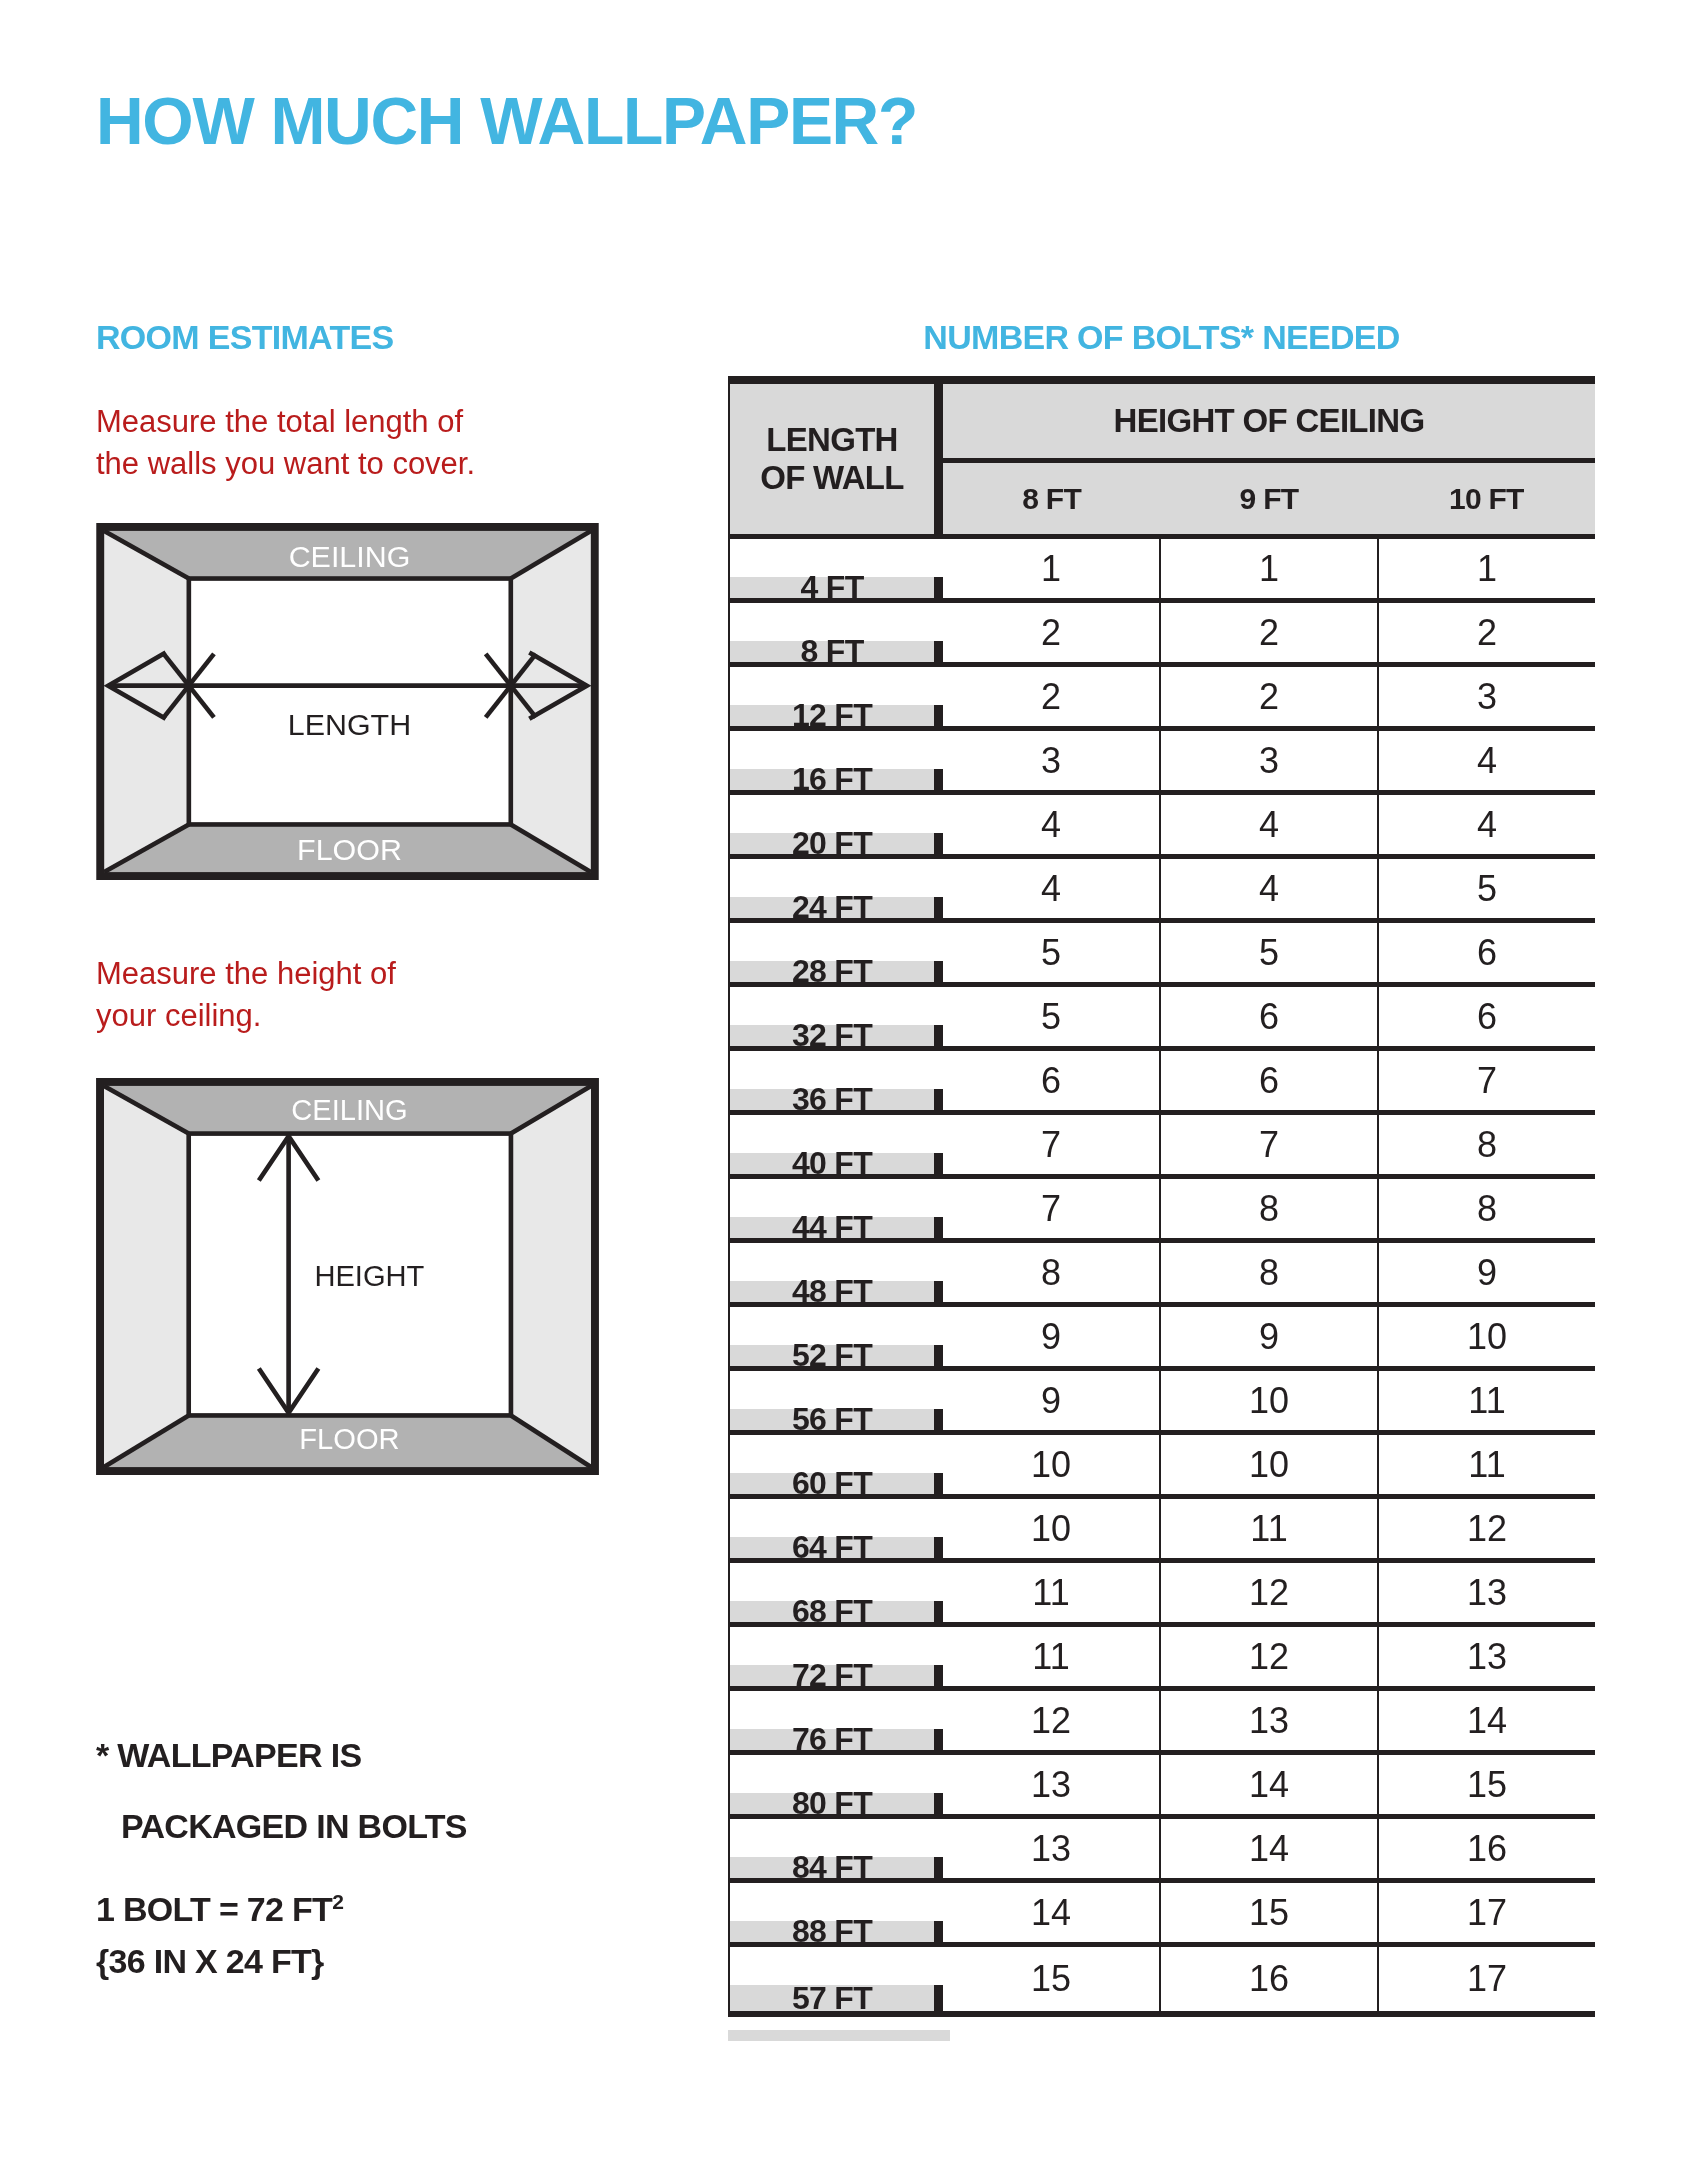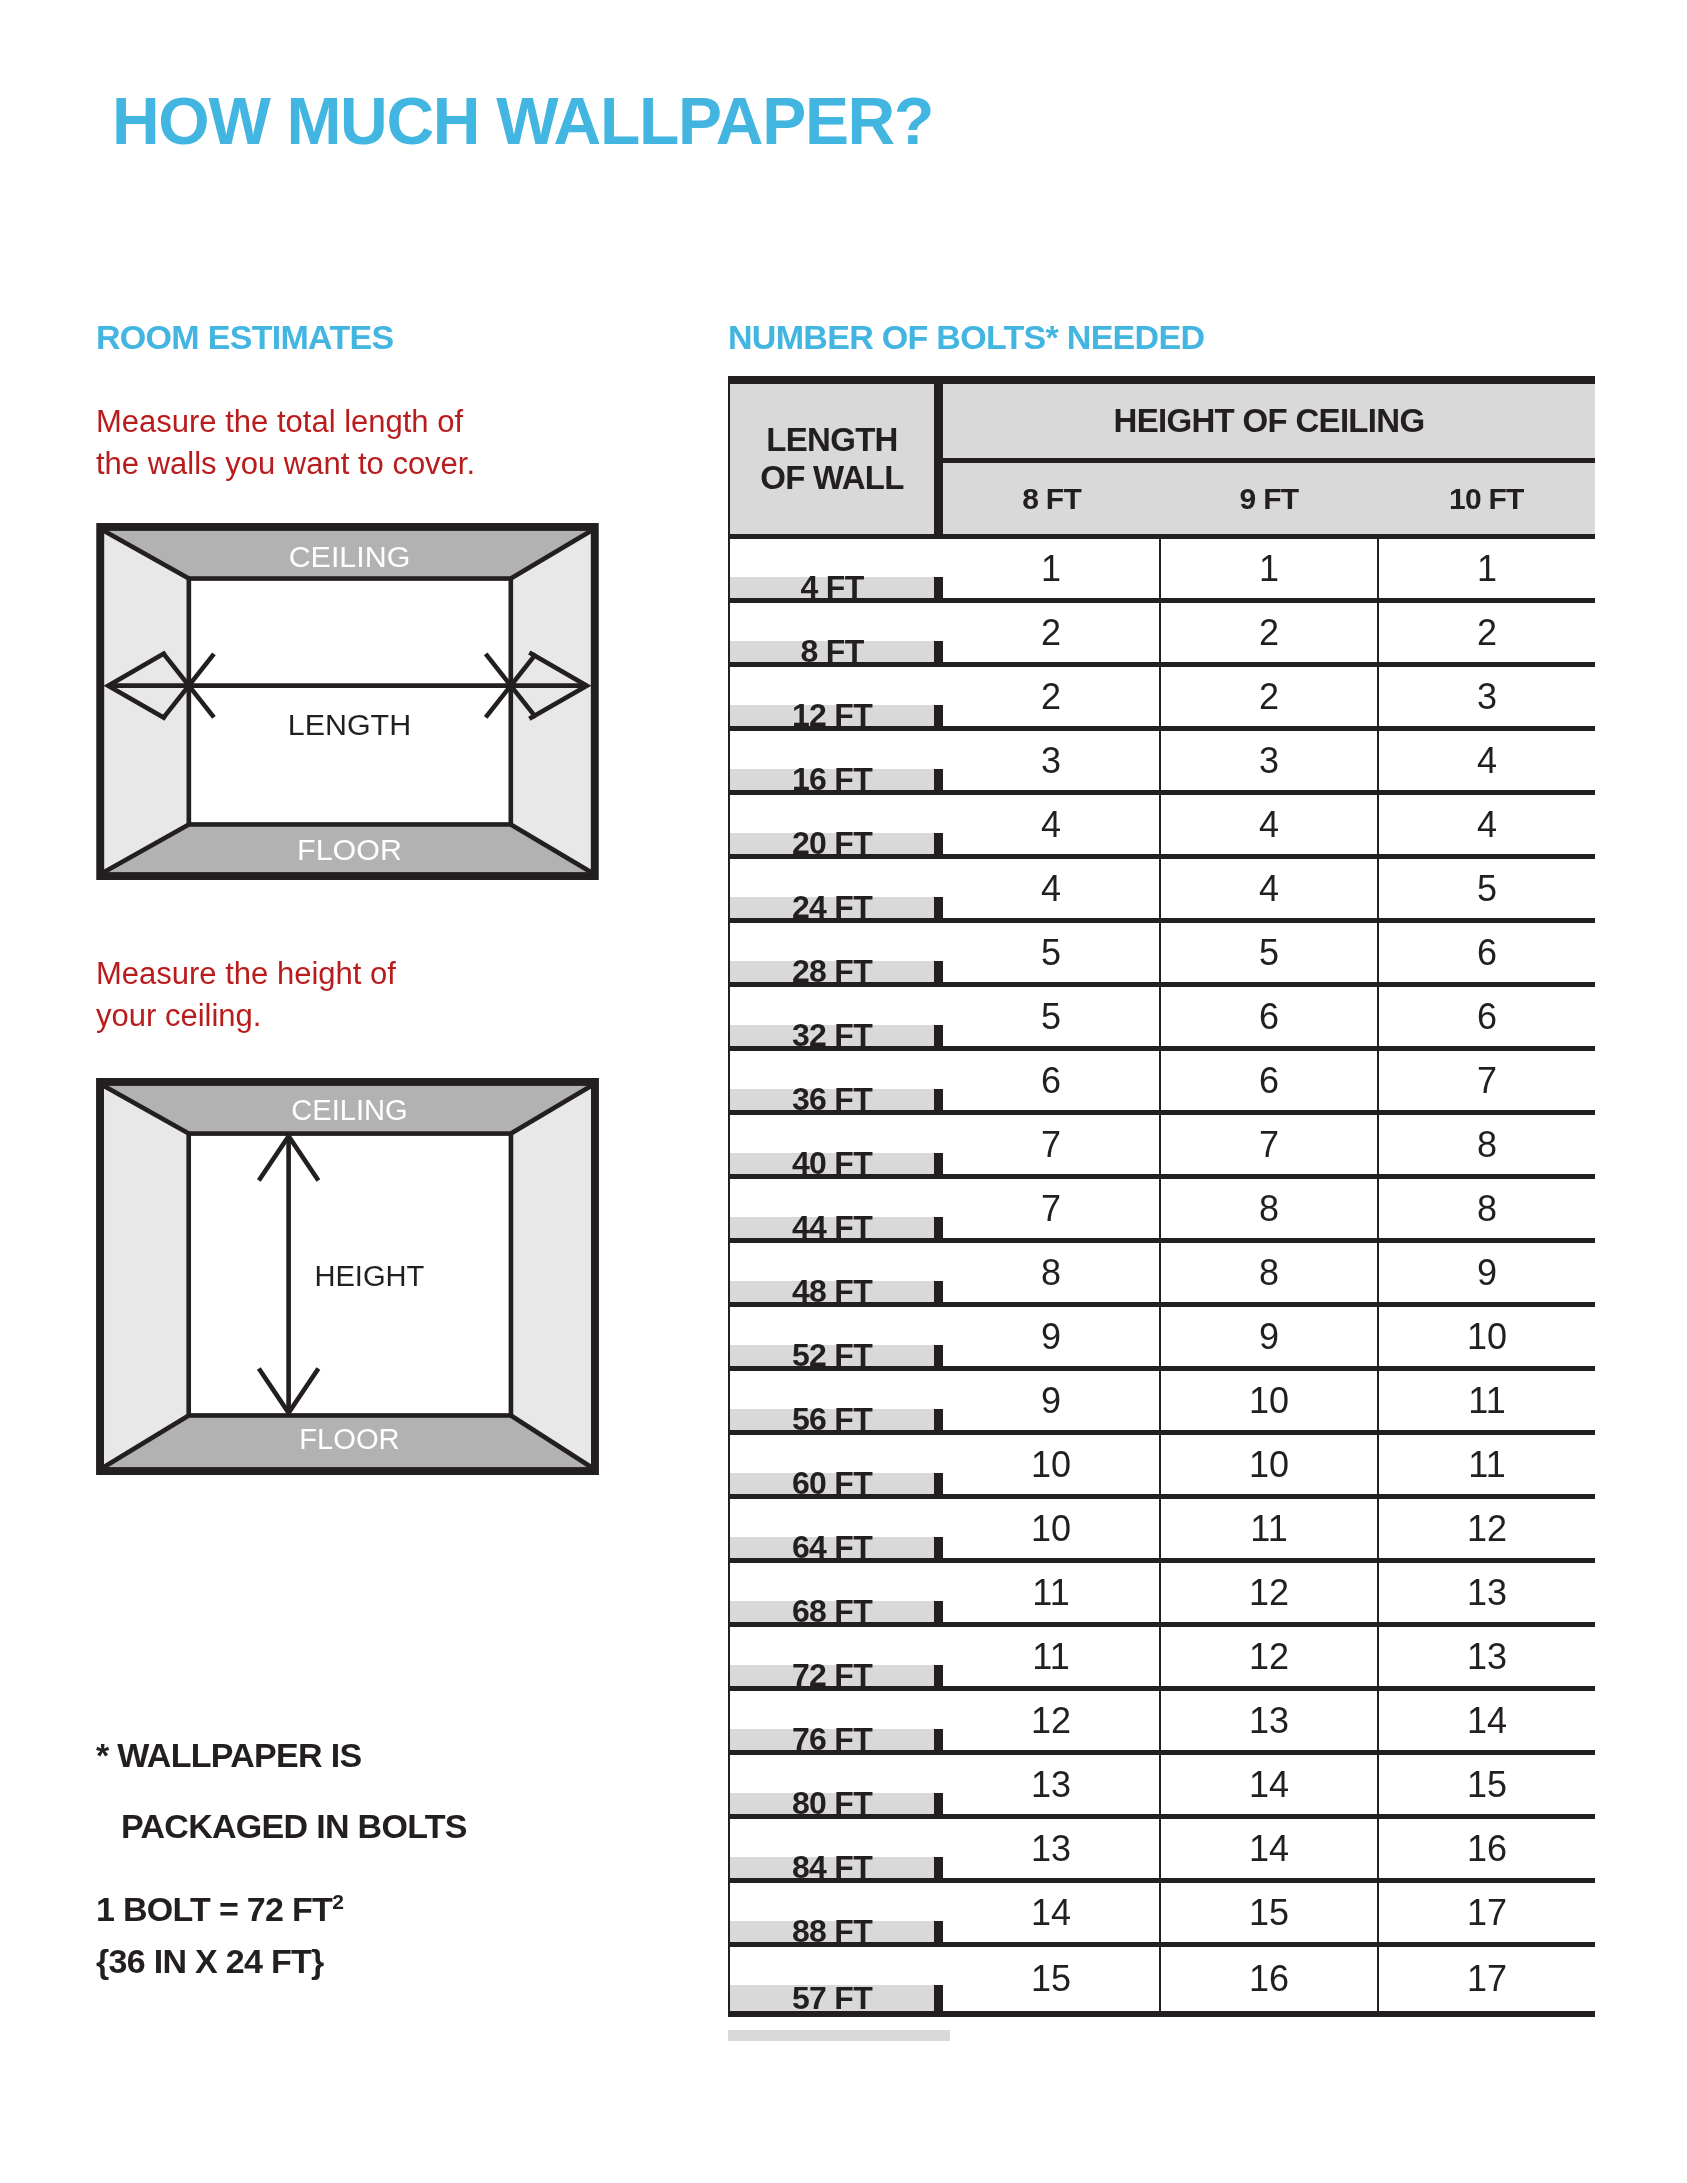--- a/index.html
+++ b/index.html
@@ -1,29 +1,29 @@
 <!DOCTYPE html>
 <html style="font-size:10.6px"><head>
 <meta charset="utf-8">
 <style>
   html,body{margin:0;padding:0;background:#ffffff;}
   .page{position:relative;width:1687px;height:2183px;background:#ffffff;overflow:hidden;
         font-family:"Liberation Sans", sans-serif;color:#231f20;}
   .abs{position:absolute;}
   .blue{color:#42b5e1;}
-  .title{left:112px;top:83px;font-size:66px;font-weight:bold;letter-spacing:-1.3px;white-space:nowrap;}
+  .title{left:96px;top:83px;font-size:66px;font-weight:bold;letter-spacing:-1.3px;white-space:nowrap;}
   .sec-head{left:96px;top:318px;font-size:34px;font-weight:bold;letter-spacing:-0.7px;white-space:nowrap;}
   .body-copy{left:96px;font-size:31px;line-height:42px;color:#b91c1c;}
   .body-copy div{white-space:nowrap;}
   .footnote{left:96px;top:1733px;font-size:34px;line-height:45px;font-weight:bold;letter-spacing:-0.7px;}
   .footnote .indent{padding-left:25px;margin-top:26px;}
   .equation{left:96px;top:1876px;font-size:34px;line-height:52px;font-weight:bold;letter-spacing:-0.7px;}
   .equation sup{font-size:21px;vertical-align:super;}
   
-  .tbl-head{left:728px;top:318px;width:867px;font-size:34px;font-weight:bold;
+  .tbl-head{left:728px;top:318px;width:867px;text-align:center;font-size:34px;font-weight:bold;
             letter-spacing:-0.7px;white-space:nowrap;}
   .tbl{left:728px;top:376px;width:867px;border-top:8.6px solid #231f20;border-left:2.6px solid #231f20;
        box-sizing:border-box;}
   .thead{display:flex;background:#d9d9d9;}
   .th-left{width:213px;display:flex;flex-direction:column;justify-content:center;align-items:center;
            border-right:9.3px solid #231f20;box-sizing:border-box;font-weight:bold;font-size:33px;
            letter-spacing:-0.7px;line-height:38px;}
   .th-right{flex:1;display:flex;flex-direction:column;}
   .group-h{height:79px;display:flex;align-items:center;justify-content:center;font-weight:bold;
            font-size:33px;letter-spacing:-0.7px;border-bottom:5.3px solid #231f20;box-sizing:border-box;}

